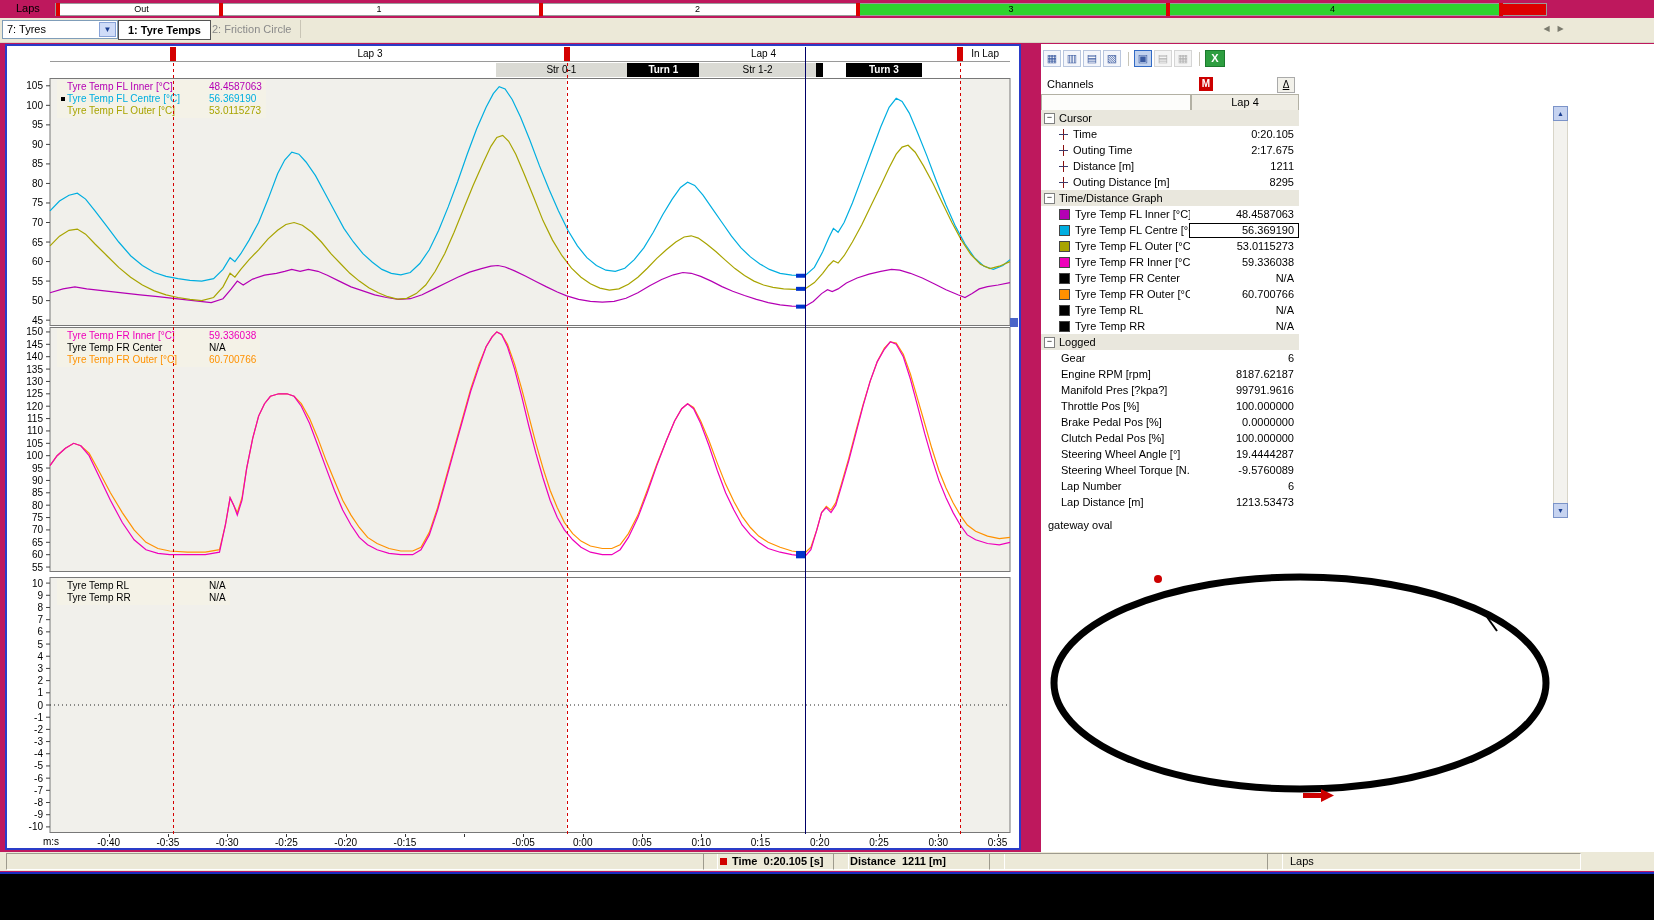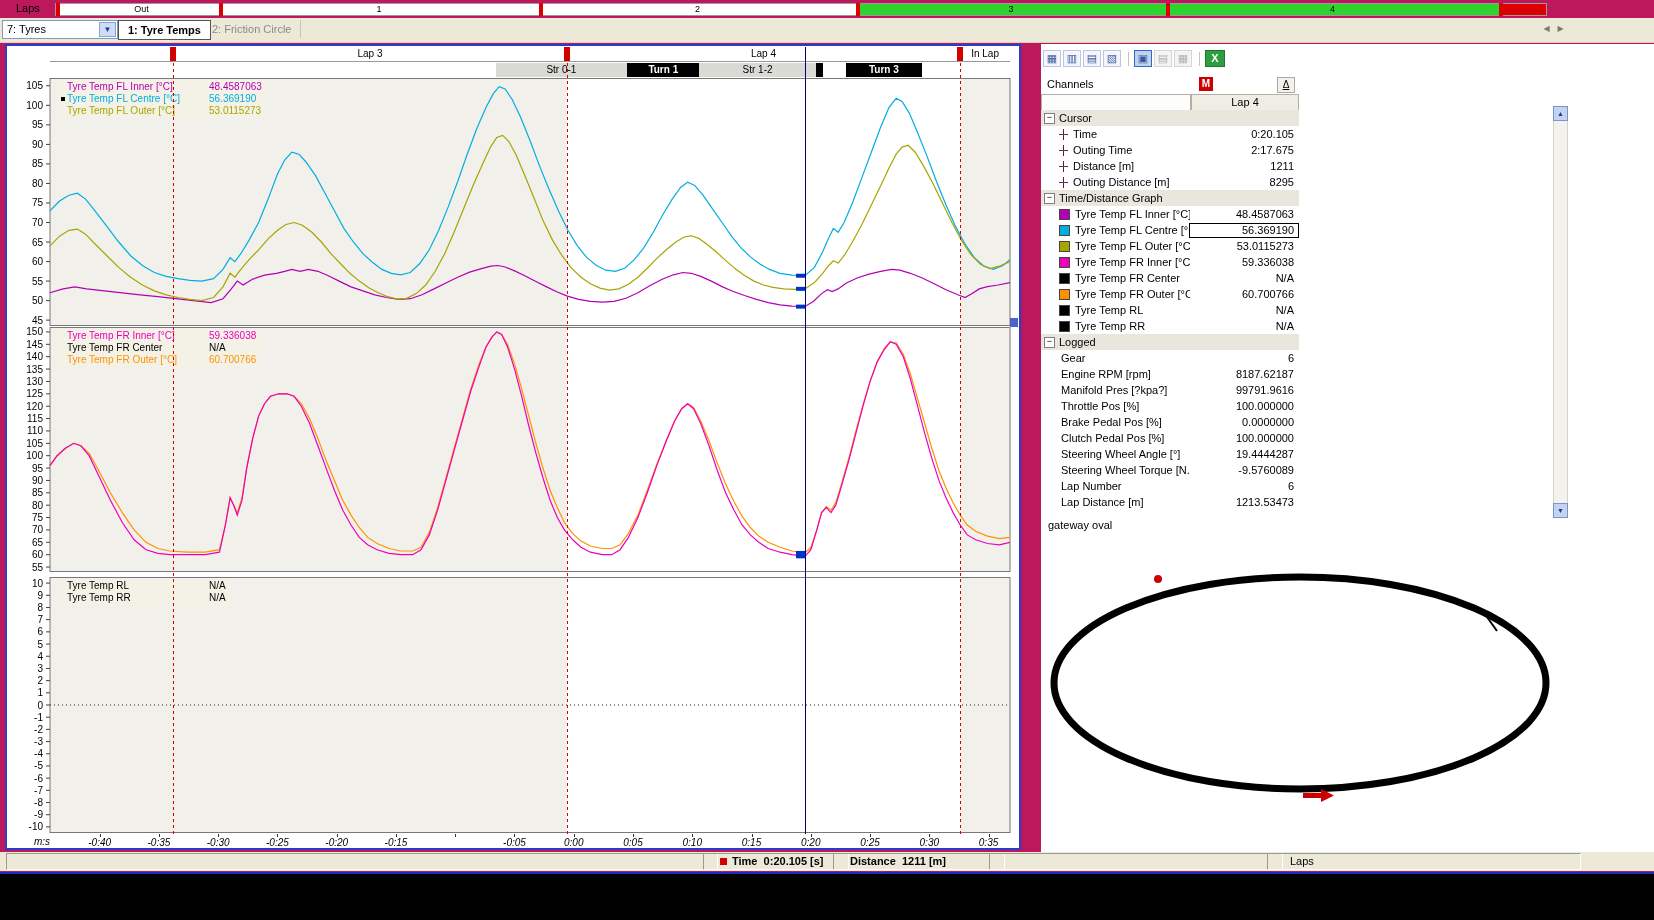--- a/index.html
+++ b/index.html
@@ -32,21 +32,21 @@
   .graph{position:absolute;left:0;width:1008px;}
   #graph1{top:32px;height:248px;}
   #graph2{top:281px;height:245px;}
   #graph3{top:531px;height:256px;}
   .graph svg{display:block;}
   svg text{font-family:"Liberation Sans",sans-serif;}
   .legend{position:absolute;left:50px;top:2px;background:rgba(243,241,231,0.95);padding:1px 4px;}
   .lg-row{height:12px;line-height:12px;font-size:10px;position:relative;padding-left:6px;white-space:nowrap;}
   .lg-marker{position:absolute;left:0;top:4px;width:4px;height:4px;background:#000;}
   .lg-name{display:inline-block;width:142px;}
-  .x-axis{position:absolute;left:7px;top:788px;width:1008px;height:14px;font-style:italic;}
+  .x-axis{position:absolute;left:16px;top:788px;width:1008px;height:14px;}
   .x-unit{position:absolute;left:20px;top:2px;font-size:10px;}
   .x-lab{position:absolute;top:3px;transform:translateX(-50%);font-size:10px;}
   .x-tick{position:absolute;top:0;width:1px;height:3px;background:#333;}
   .vline-red{position:absolute;top:17px;height:771px;width:1px;background-image:repeating-linear-gradient(180deg,#d40000 0 3px,rgba(0,0,0,0) 3px 6px);}
   .vline-cursor{position:absolute;top:1px;height:787px;width:1px;background:#000066;}
   .split-box{position:absolute;right:1px;top:272px;width:8px;height:9px;background:#4a64c8;}
 
   
   .right-panel{position:absolute;left:1041px;top:44px;width:613px;height:808px;background:#fff;}
   .channels-toolbar{position:absolute;left:2px;top:6px;height:20px;white-space:nowrap;}

